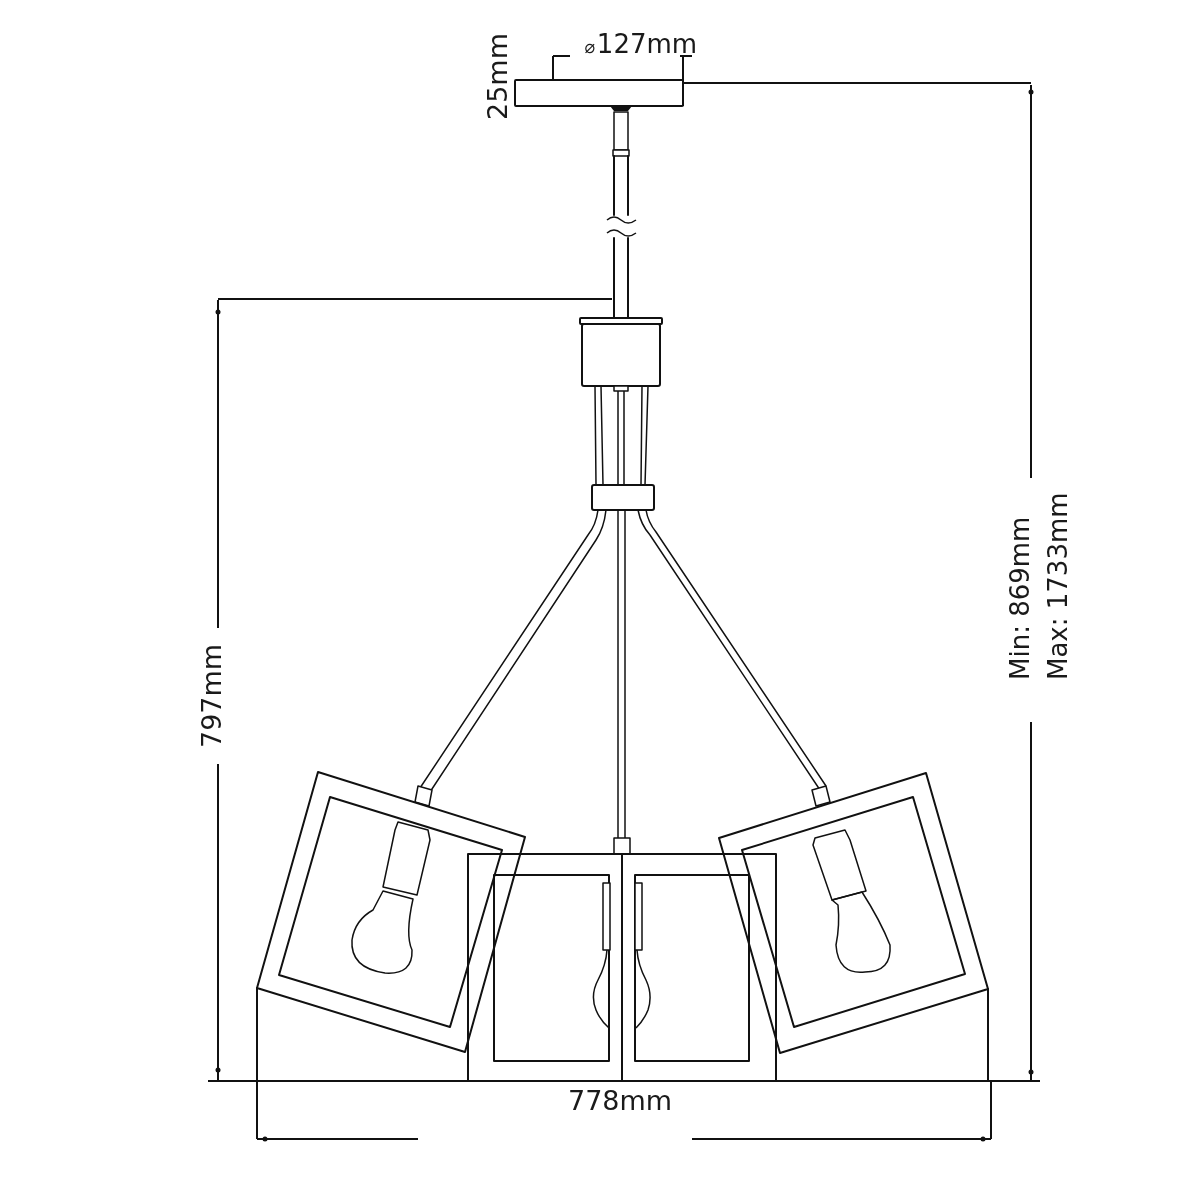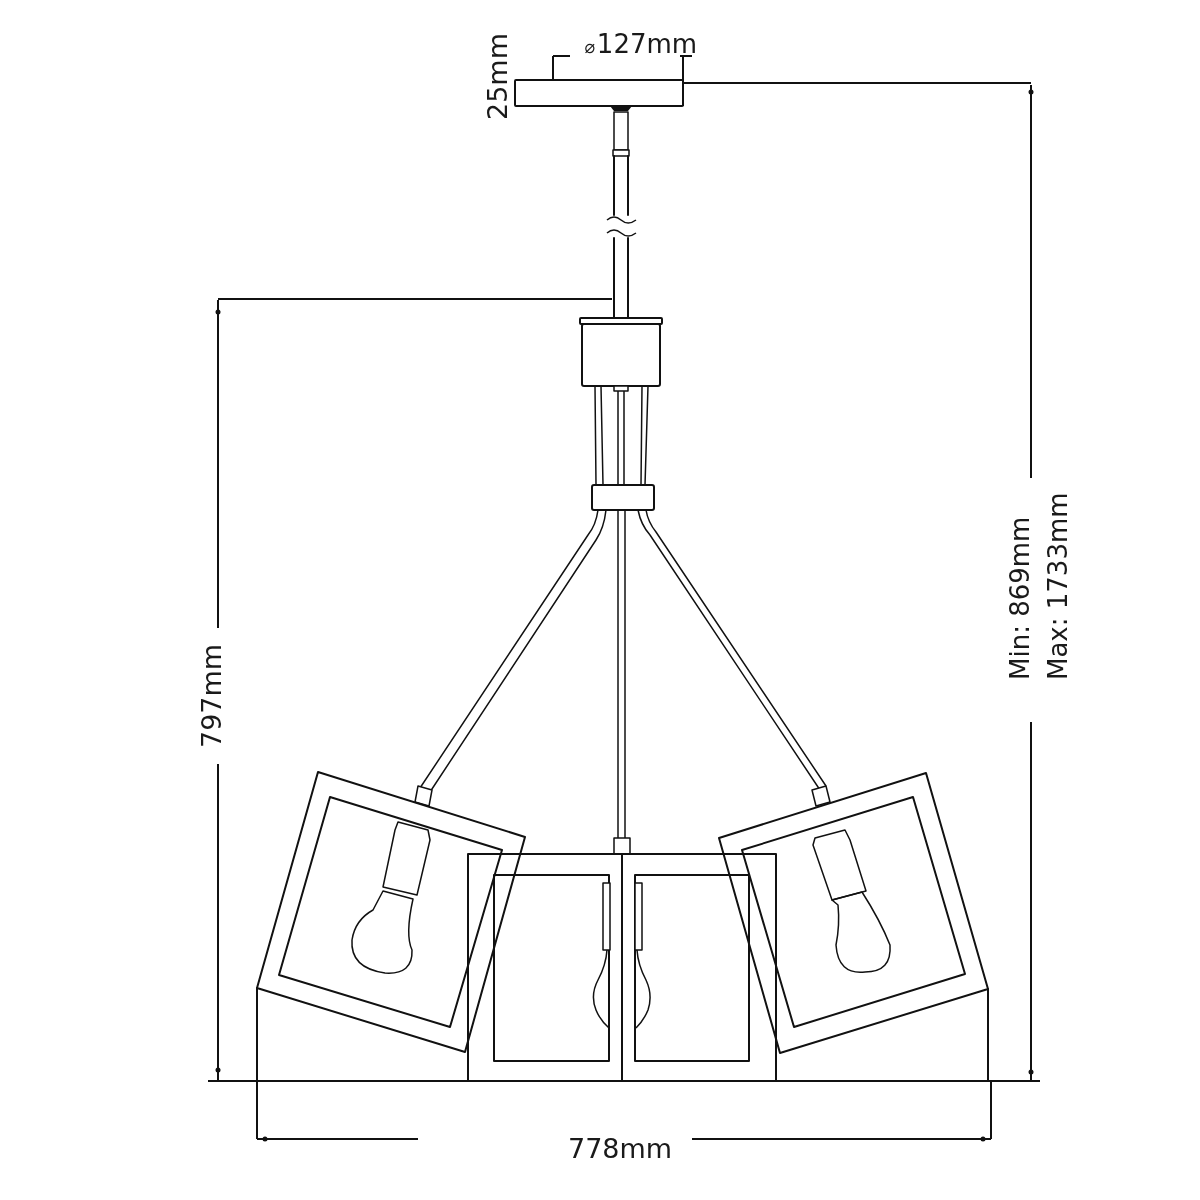--- a/index.html
+++ b/index.html
@@ -6,21 +6,21 @@
     body { width: 1200px; height: 1200px; position: relative; overflow: hidden; }
     #drawing { position: absolute; left: 0; top: 0; width: 1200px; height: 1200px; }
     .ln { stroke: #111111; stroke-width: 2; fill: none; stroke-linecap: round; stroke-linejoin: round; }
     .ln-thin { stroke: #111111; stroke-width: 1.5; fill: none; stroke-linejoin: round; }
     .ln-dim { stroke: #111111; stroke-width: 2; fill: none; }
     .fill-w { fill: #ffffff; }
     .dim-label { position: absolute; font-family: "DejaVu Sans", sans-serif; color: #1a1a1a; white-space: nowrap; line-height: 1; }
     .lbl-top { left: 584px; top: 31px; font-size: 26px; }
     .lbl-25 { left: 484px; top: 120px; font-size: 27px; transform-origin: 0 0; transform: translate(0,0) rotate(-90deg); }
     .lbl-797 { left: 198px; top: 748px; font-size: 27px; transform-origin: 0 0; transform: rotate(-90deg); }
-    .lbl-width { left: 568px; top: 1135px; font-size: 27px; }
+    .lbl-width { left: 568px; top: 1087px; font-size: 27px; }
     .lbl-minmax { position: absolute; left: 1001px; top: 680px; transform-origin: 0 0; transform: rotate(-90deg); font-family: "DejaVu Sans", sans-serif; font-size: 26px; color: #1a1a1a; line-height: 38px; white-space: nowrap; }
     .lbl-minmax div { display: block; }
     .diam { font-style: italic; font-size: 18px; margin-right: 2px; }
   </style>
 </head>
 <body>
 
 <svg id="drawing" viewBox="0 0 1200 1200" xmlns="http://www.w3.org/2000/svg">
 
   <g>

